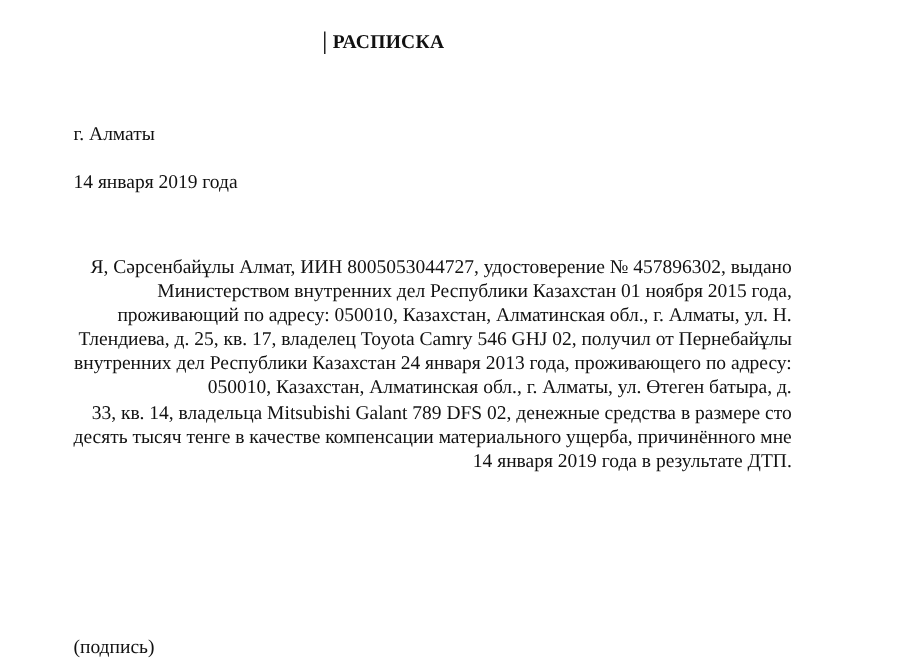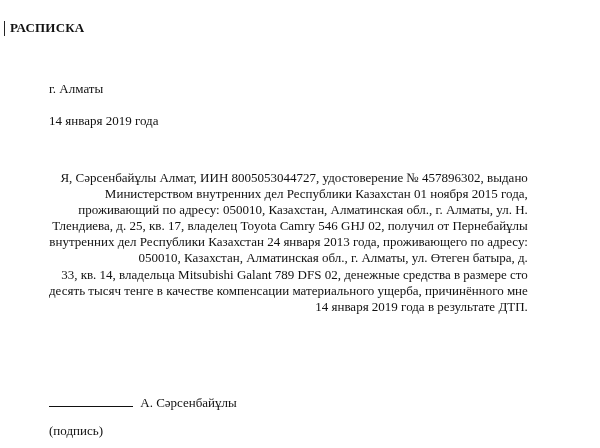--- a/index.html
+++ b/index.html
@@ -22,21 +22,21 @@
       top: 0;
       width: 600px;
       height: 448px;
       background: #ffffff;
     }
     .title {
       position: absolute;
       top: 20px;
       left: 0;
       width: 508px;
-      text-align: left;
+      text-align: center;
       font-weight: bold;
       font-size: 13px;
       letter-spacing: 0.2px;
     }
     .title-inner {
       position: relative;
       display: inline-block;
       padding-left: 10px;
     }
     .cursor {
@@ -100,20 +100,16 @@
     <span class="row">проживающий по адресу: 050010, Казахстан, Алматинская обл., г. Алматы, ул. Н.</span>
     <span class="row">Тлендиева, д. 25, кв. 17, владелец Toyota Camry 546 GHJ 02, получил от Пернебайұлы</span>
     <span class="row">внутренних дел Республики Казахстан 24 января 2013 года, проживающего по адресу:</span>
     <span class="row">050010, Казахстан, Алматинская обл., г. Алматы, ул. Өтеген батыра, д.</span>
     <span class="row">33, кв. 14, владельца Mitsubishi Galant 789 DFS 02, денежные средства в размере сто</span>
     <span class="row">десять тысяч тенге в качестве компенсации материального ущерба, причинённого мне</span>
     <span class="row">14 января 2019 года в результате ДТП.</span>
   </div>
 
 
-  <div class="line signature">
-    <span class="sign-line"></span>
-    <span>А. Сәрсенбайұлы</span>
-  </div>
 
   <div class="line sign-caption">(подпись)</div>
 
 </div>
 
 </body></html>

